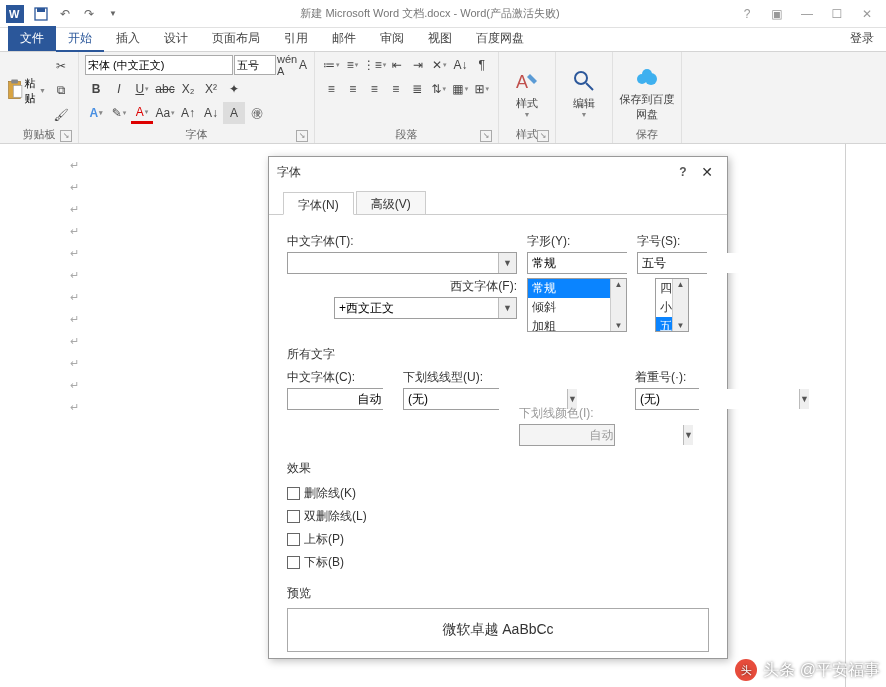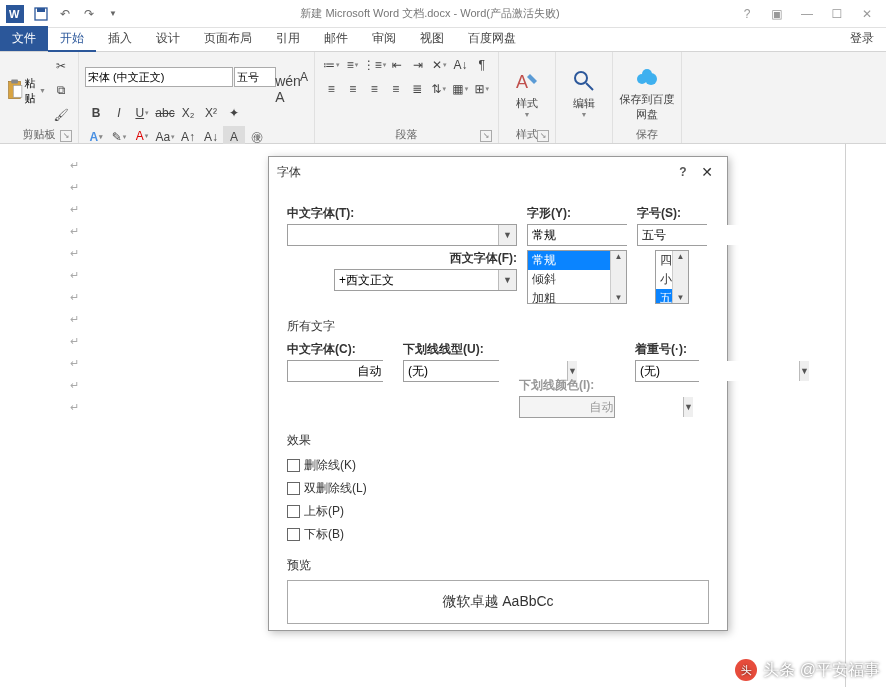--- a/index.html
+++ b/index.html
@@ -8,21 +8,21 @@
 
 .titlebar { height: 28px; background: #fff; display: flex; align-items: center; border-bottom: 1px solid #e1e1e1; }
 .titlebar .app-icon { width: 24px; height: 24px; margin: 0 3px; display: flex; align-items: center; justify-content: center; }
 .titlebar .qat { display: flex; gap: 2px; }
 .titlebar .qat .qat-btn { width: 22px; height: 22px; display: flex; align-items: center; justify-content: center; color: #666; cursor: pointer; }
 .titlebar .title-text { flex: 1; text-align: center; color: #777; font-size: 11px; }
 .titlebar .win-controls { display: flex; gap: 8px; margin-right: 8px; color: #999; }
 .titlebar .win-controls span { width: 22px; text-align: center; cursor: pointer; }
 
 
-.ribbon-tabs { height: 24px; display: flex; align-items: flex-end; padding-left: 0; background: #fff; border-bottom: 1px solid #d4d4d4; }
+.ribbon-tabs { height: 24px; display: flex; align-items: flex-end; padding-left: 8px; background: #fff; border-bottom: 1px solid #d4d4d4; }
 .ribbon-tabs .tab { padding: 4px 12px; font-size: 12px; color: #444; cursor: pointer; position: relative; }
 .ribbon-tabs .tab.file { background: #2b579a; color: #fff; }
 .ribbon-tabs .tab.active { color: #2b579a; }
 .ribbon-tabs .tab.active::after { content:""; position:absolute; left:0; right:0; bottom:-1px; height:2px; background:#2b579a; }
 .ribbon-tabs .spacer { flex: 1; }
 .ribbon-tabs .login { padding: 4px 12px; color: #444; cursor: pointer; }
 
 
 .ribbon { height: 92px; background: #f3f3f3; border-bottom: 1px solid #d4d4d4; display: flex; }
 .ribbon-group { border-right: 1px solid #e0e0e0; padding: 2px 6px 0; display: flex; flex-direction: column; }
@@ -61,21 +61,21 @@
 .dialog .dlg-title .t-help { width:24px; text-align:center; color:#555; cursor:pointer; font-weight:bold; }
 .dialog .dlg-title .t-close { width:24px; text-align:center; color:#333; cursor:pointer; font-size:14px; }
 
 .dialog .tab-row { display:flex; padding:4px 14px 0; border-bottom:1px solid #ccc; position:relative; height:28px; }
 .dialog .tab-row .dlg-tab { padding:4px 14px; border:1px solid #ccc; border-bottom:none; background:#f7f7f7; font-size:12px; color:#333; cursor:pointer; margin-right:2px; position:relative; }
 .dialog .tab-row .dlg-tab.active { background:#fff; border-bottom:1px solid #fff; top:1px; z-index:1; }
 
 .dialog .dlg-body { padding: 18px 18px 0; font-size:12px; color:#333; }
 .field-row { display:flex; gap:10px; margin-bottom:4px; }
 .field-col { display:flex; flex-direction:column; }
-.field-label { margin-bottom:2px; font-size:12px;font-weight:bold; }
+.field-label { margin-bottom:2px; font-size:12px; }
 .combo { border:1px solid #9e9e9e; height:22px; display:flex; align-items:center; background:#fff; }
 .combo input { border:none; flex:1; padding:0 4px; font-size:12px; height:100%; outline:none; }
 .combo .dd { width:18px; height:100%; border-left:1px solid #bbb; background:#efefef; display:flex; align-items:center; justify-content:center; font-size:9px; color:#555; cursor:pointer; }
 .listbox { border:1px solid #9e9e9e; background:#fff; overflow:hidden; position:relative; }
 .listbox .item { padding:1px 4px; font-size:12px; cursor:pointer; }
 .listbox .item.sel { background:#0a84ff; color:#fff; }
 .listbox .scroll { position:absolute; right:0; top:0; bottom:0; width:16px; background:#efefef; border-left:1px solid #ccc; display:flex; flex-direction:column; justify-content:space-between; align-items:center; }
 .listbox .scroll .arr { font-size:8px; color:#555; padding:1px 0; cursor:pointer; }
 
 .section-title { margin:14px 0 6px; font-size:12px; }
@@ -167,21 +167,21 @@
       </div>
     </div>
     <div class="group-label"><span>剪贴板</span><span class="launcher">↘</span></div>
   </div>
 
   <div class="ribbon-group font-group" style="width:236px;">
     <div class="group-content" style="flex-direction:column;">
       <div class="row1">
         <input class="font-select" readonly="" value="宋体 (中文正文)" style="">
         <input class="size-select" readonly="" value="五号" style="">
-        <div class="rb-btn" style="font-size:14px;margin-top:24px;">wén<br>A</div>
+        <div class="rb-btn" style="font-size:11px;">wén<br>A</div>
         <div class="rb-btn">A</div>
       </div>
       <div class="row2">
         <div class="rb-btn">
             <b>B</b>
           </div>
         <div class="rb-btn">
             <i>I</i>
           </div>
         <div class="rb-btn rb-dd">
@@ -295,20 +295,24 @@
   <div class="page-edge"></div>
 </div>
 
 <div class="dialog">
   <div class="dlg-title">
     <span class="t-text">字体</span>
     <span class="t-help">?</span>
     <span class="t-close">✕</span>
   </div>
 
+  <div class="tab-row">
+    <div class="dlg-tab active">字体(N)</div>
+    <div class="dlg-tab">高级(V)</div>
+  </div>
 
   <div class="dlg-body">
 
     <div class="field-row">
       <div class="field-col" style="width:230px;">
         <div class="field-label">中文字体(T):</div>
         <div class="combo">
           <input value="" style="">
           <div class="dd">▼</div>
         </div>

